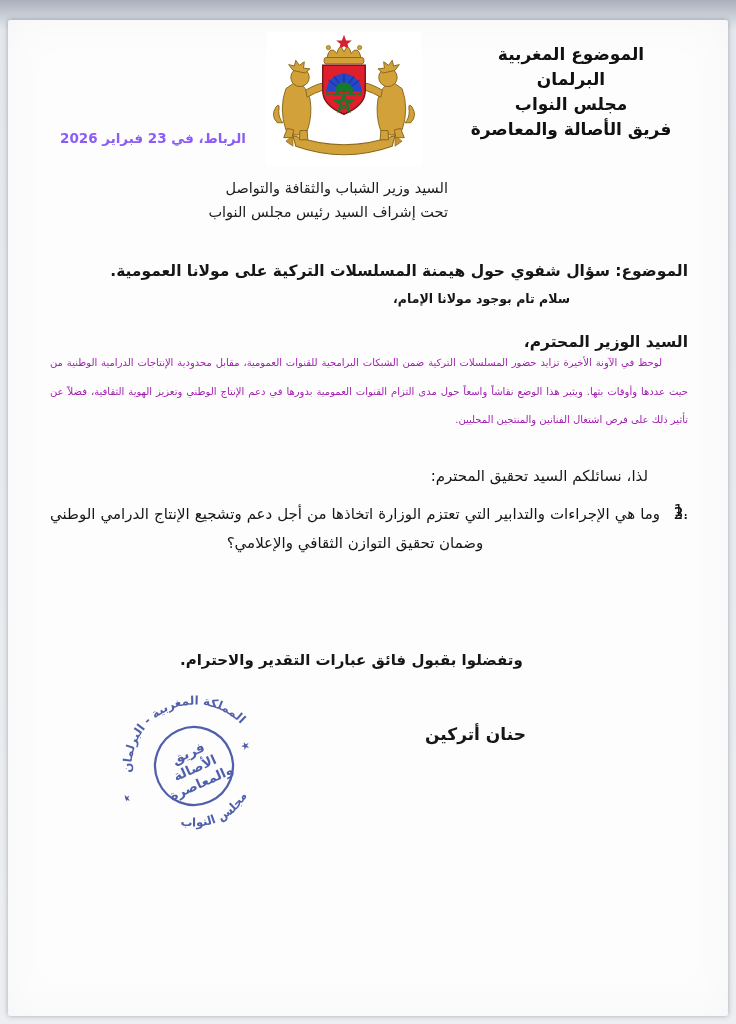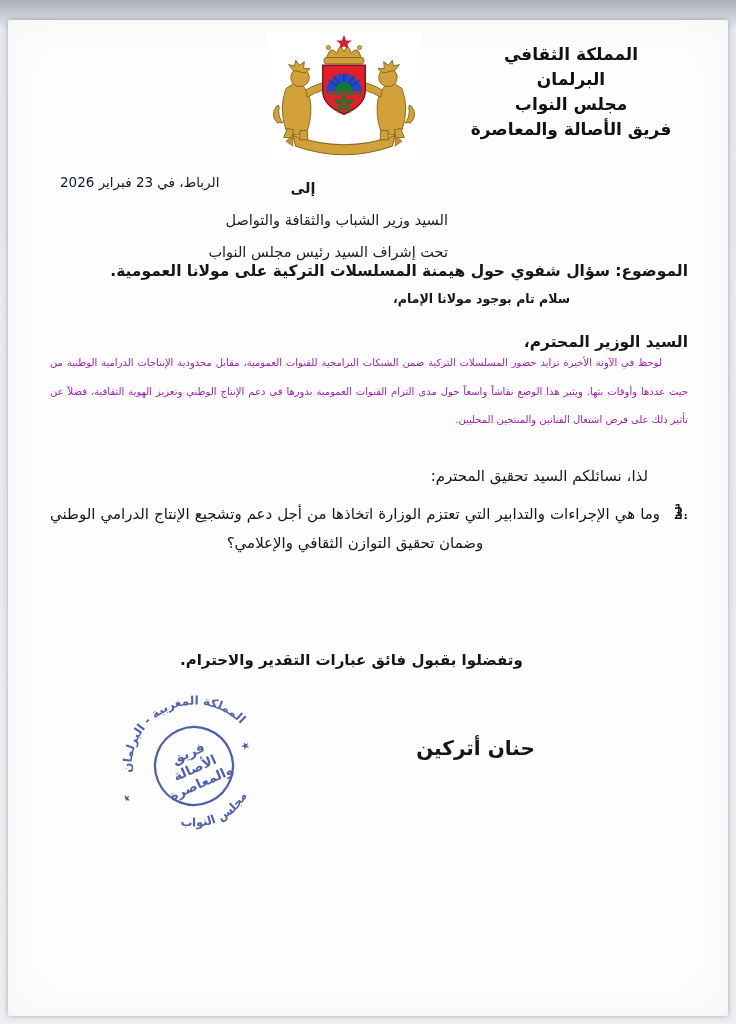--- a/index.html
+++ b/index.html
@@ -13,52 +13,52 @@
     background:#fdfdfd;border-radius:2px;
     box-shadow:0 0 5px rgba(40,45,60,.35), inset 0 0 40px rgba(120,125,140,.06);
   }
   .abs{position:absolute;}
   
   .hdr{top:42px;right:22px;width:286px;text-align:center;font-weight:bold;
        font-size:17px;line-height:25px;letter-spacing:.2px;color:#111;}
   
   .emblem{top:32px;left:266px;width:156px;height:134px;background:#fff;}
   
-  .date{top:130px;left:60px;font-size:13.5px;font-weight:400;color:#0f172a;margin-top:44px;}
+  .date{top:130px;left:60px;font-size:13.5px;font-weight:700;color:#8b5cf6;}
   
   .addr{top:176px;left:158px;width:290px;font-size:14.5px;line-height:24px;color:#1b1b1b;}
   .addr .to{text-align:center;font-weight:600;}
-  .addr .ln{text-align:right;margin-top:8px;}
+  .addr .ln{text-align:right;}
   .subject{top:262px;right:48px;left:60px;text-align:right;font-weight:bold;font-size:15.5px;}
   .salut{top:291px;right:166px;font-weight:bold;font-size:12.5px;}
   .greet{top:321px;right:48px;font-weight:bold;font-size:15.5px;margin-top:12px;}
   .bodyp{top:349px;right:48px;left:50px;font-size:10px;line-height:28.5px;
          text-align:justify;text-indent:26px;color:#a21caf;}
   .leadin{top:467px;right:88px;font-size:15px;}
   .qs{top:497px;right:48px;left:50px;font-size:15px;line-height:28.5px;}
   .q{position:relative;padding-right:28px;margin-bottom:3px;}
   .q .num{position:absolute;right:0;top:0;direction:ltr;}
   .q1{text-align:right;}
   .q2,.q3{text-align:justify;text-align-last:center;}
   .closing{top:651px;left:180px;width:400px;text-align:left;font-weight:bold;font-size:15px;}
   .sig{top:714px;left:388px;width:175px;text-align:center;}
   .sig .lbl{font-weight:bold;font-size:16px;text-decoration:underline;text-underline-offset:4px;}
-  .sig .nm{font-weight:bold;font-size:20px;margin-top:22px;}
+  .sig .nm{font-weight:bold;font-size:17px;margin-top:10px;}
   
   .stamp{top:690px;left:118px;width:152px;height:152px;transform:rotate(-24deg);opacity:.9;}
   .stamp svg{width:100%;height:100%;}
   .stamp text, .stamp textPath{fill:#3e4fa3;}
 </style>
 </head>
 <body>
 
 <div class="paper"></div>
 
 <div class="abs hdr">
-  <div>المملكة الثقافي</div>
+  <div>الموضوع المغربية</div>
   <div>البرلمان</div>
   <div>مجلس النواب</div>
   <div>فريق الأصالة والمعاصرة</div>
 </div>
 
 <div class="abs emblem">
   <svg viewBox="0 0 220 180" xmlns="http://www.w3.org/2000/svg">
 
     <path d="M38,146 Q110,172 182,146 L178,161 Q110,185 42,161 Z" fill="#d2a13a" stroke="#8a6a1d" stroke-width="1.5"></path>
     <path d="M38,146 l-10,8 10,7 Z M182,146 l10,8 -10,7 Z" fill="#c79230" stroke="#8a6a1d" stroke-width="1"></path>
@@ -102,21 +102,20 @@
     </g>
     <path d="M97,84 A13,13 0 0 1 123,84 Z" fill="#157a2e"></path>
     <path d="M85,84 l7,5 8,-5 10,5 10,-5 8,5 7,-5 v5 h-50 Z" fill="#157a2e" opacity=".9"></path>
     <path d="M110,88 L117.6,110.9 L98.1,96.8 L121.9,96.8 L102.4,110.9 Z" fill="none" stroke="#157a2e" stroke-width="2.6"></path>
   </svg>
 </div>
 
 <div class="abs date">الرباط، في 23 فبراير 2026</div>
 
 <div class="abs addr">
-  <div class="to">إلى</div>
   <div class="ln">السيد وزير الشباب والثقافة والتواصل</div>
   <div class="ln">تحت إشراف السيد رئيس مجلس النواب</div>
 </div>
 
 <div class="abs subject">الموضوع: سؤال شفوي حول هيمنة المسلسلات التركية على مولانا العمومية.</div>
 <div class="abs salut">سلام تام بوجود مولانا الإمام،</div>
 
 <div class="abs greet">السيد الوزير المحترم،</div>
 <div class="abs bodyp">لوحظ في الآونة الأخيرة تزايد حضور المسلسلات التركية ضمن الشبكات البرامجية للقنوات العمومية، مقابل محدودية الإنتاجات الدرامية الوطنية من حيث عددها وأوقات بثها. ويثير هذا الوضع نقاشاً واسعاً حول مدى التزام القنوات العمومية بدورها في دعم الإنتاج الوطني وتعزيز الهوية الثقافية، فضلاً عن تأثير ذلك على فرص اشتغال الفنانين والمنتجين المحليين.</div>
 <div class="abs leadin">لذا، نسائلكم السيد تحقيق المحترم:</div>

